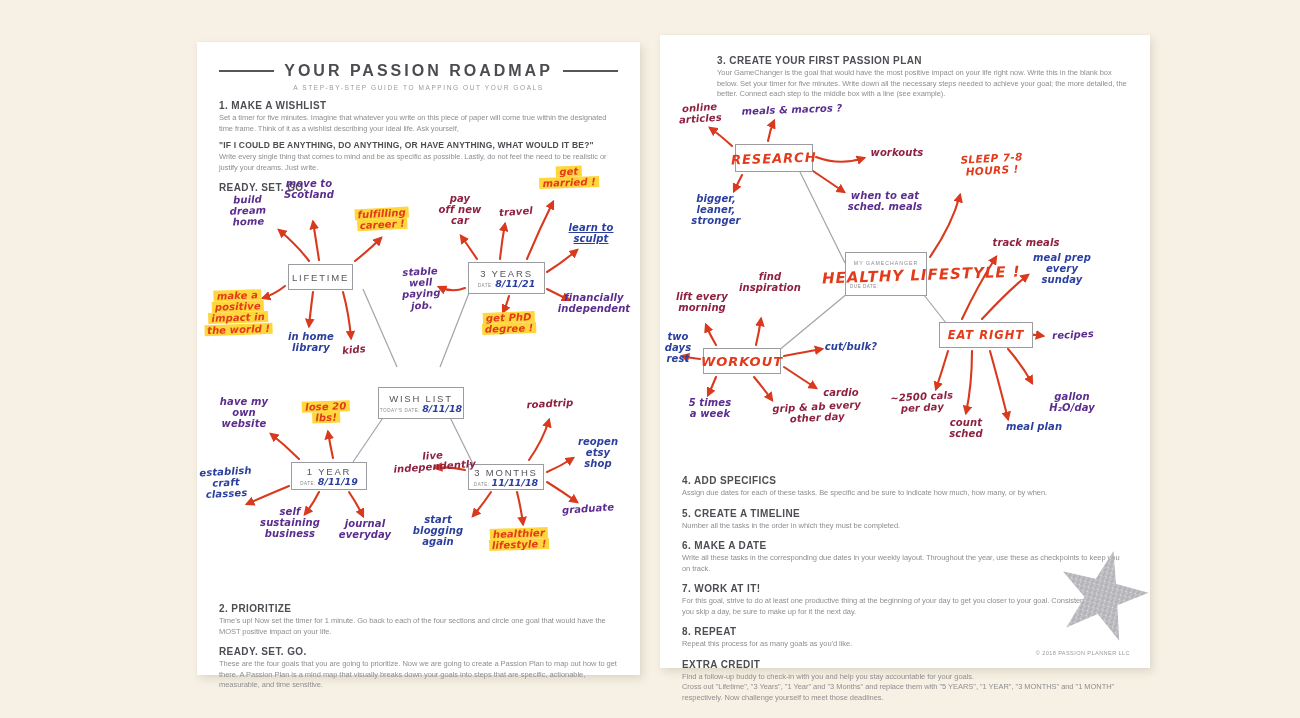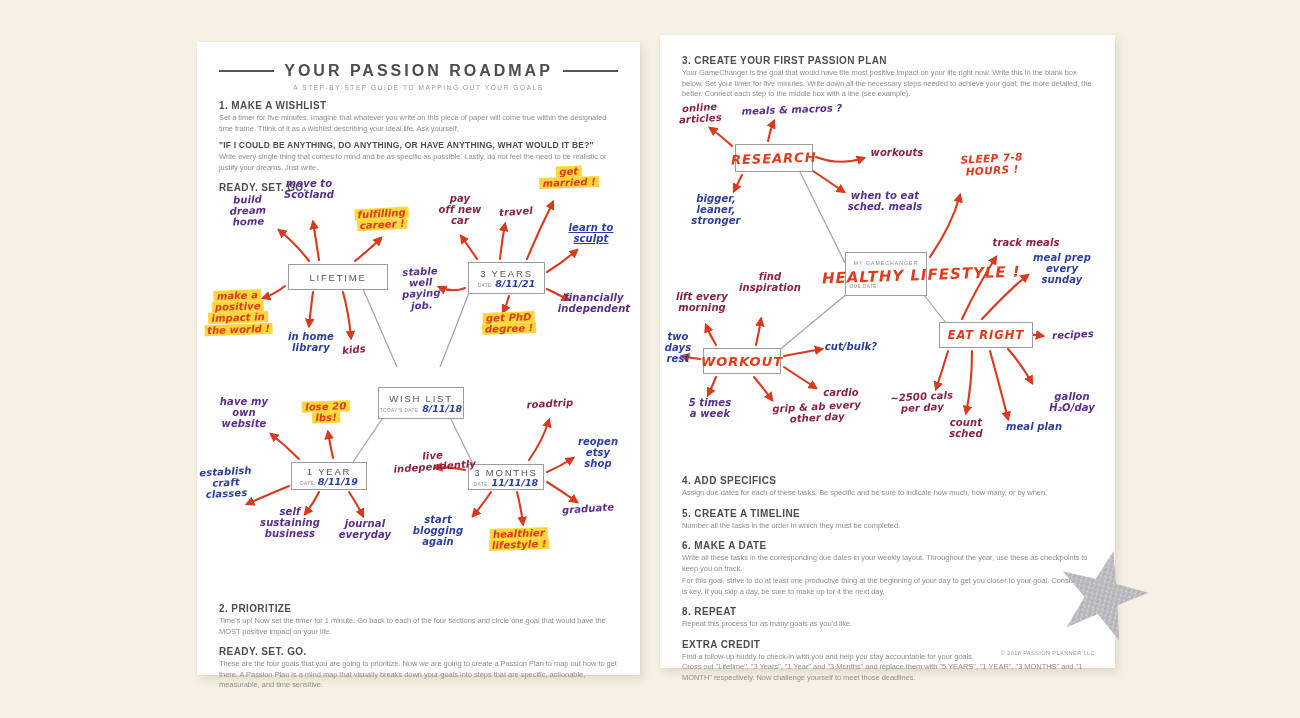--- a/index.html
+++ b/index.html
@@ -6,21 +6,21 @@
   body{
     width:1300px;height:718px;position:relative;overflow:hidden;
     background:#f6f1e4;
     font-family:"Liberation Sans",sans-serif;
   }
   .page{
     position:absolute;background:#ffffff;
     box-shadow:3px 4px 8px rgba(120,110,90,.18), 0 0 1px rgba(0,0,0,.08);
   }
   #left-page{left:197px;top:42px;width:443px;height:633px;}
-  #right-page{left:660px;top:35px;width:455px;height:633px;}
+  #right-page{left:660px;top:35px;width:455px;height:633px;padding-left:35px;}
   .page-pad{padding:16px 22px 0 22px;}
   
   .title-row{display:flex;align-items:center;gap:10px;margin-top:4px;}
   .title-row .rule{flex:1;height:2px;background:#55555b;}
   .doc-title{font-size:16px;font-weight:bold;letter-spacing:3px;color:#4b4b52;white-space:nowrap;}
   .doc-subtitle{text-align:center;font-size:6.5px;letter-spacing:1.6px;color:#9a9a9c;margin-top:4px;}
   .sec-h{font-size:10px;font-weight:bold;letter-spacing:.4px;color:#4d4d54;margin:9px 0 2px 0;}
   .sec-p{font-size:7.5px;line-height:1.4;color:#8f8f91;letter-spacing:-0.05px;margin:0 0 2px 0;}
   .quote{font-size:8.5px;font-weight:bold;color:#4d4d54;letter-spacing:.2px;margin:6px 0 2px 0;}
   
@@ -104,21 +104,21 @@
       <path d="M 152,450 Q 160,462 166,474"></path>
       <path d="M 268,428 Q 252,424 238,426"></path>
       <path d="M 332,418 Q 346,398 352,378"></path>
       <path d="M 350,430 Q 364,424 376,416"></path>
       <path d="M 350,440 Q 366,450 380,460"></path>
       <path d="M 294,450 Q 286,462 276,474"></path>
       <path d="M 320,450 Q 324,466 326,482"></path>
     </g>
   </svg>
 
-  <div class="mm-box" style="left:91px;top:222px;width:100px;height:26px;">
+  <div class="mm-box" style="left:91px;top:222px;width:65px;height:26px;">
     <span class="bx-label">LIFETIME</span>
   </div>
   <div class="mm-box" style="left:271px;top:220px;width:77px;height:32px;">
     <span class="bx-label">3 YEARS</span>
     <span class="date-row">
         <span class="tiny-label">DATE:</span>
         <span class="hand hand-date">8/11/21</span>
       </span>
   </div>
   <div class="mm-box" style="left:181px;top:312px;width:86px;height:32px;margin-top:33px;">
@@ -299,20 +299,21 @@
 H₂O/day</div>
   <div class="note ink-navy" style="left:338px;top:386px;width:72px;">meal plan</div>
 
   <div class="bottom-block" style="top:440px;">
     <div class="sec-h" style="margin-top:0;">4. ADD SPECIFICS</div>
     <p class="sec-p">Assign due dates for each of these tasks. Be specific and be sure to indicate how much, how many, or by when.</p>
     <div class="sec-h">5. CREATE A TIMELINE</div>
     <p class="sec-p">Number all the tasks in the order in which they must be completed.</p>
     <div class="sec-h">6. MAKE A DATE</div>
     <p class="sec-p">Write all these tasks in the corresponding due dates in your weekly layout. Throughout the year, use these as checkpoints to keep you on track.</p>
+    <div class="sec-h">7. WORK AT IT!</div>
     <p class="sec-p">For this goal, strive to do at least one productive thing at the beginning of your day to get you closer to your goal. Consistency is key. If you skip a day, be sure to make up for it the next day.</p>
     <div class="sec-h">8. REPEAT</div>
     <p class="sec-p">Repeat this process for as many goals as you'd like.</p>
     <div class="sec-h">EXTRA CREDIT</div>
     <p class="sec-p" style="white-space:pre-line;">Find a follow-up buddy to check-in with you and help you stay accountable for your goals.
 Cross out "Lifetime", "3 Years", "1 Year" and "3 Months" and replace them with "5 YEARS", "1 YEAR", "3 MONTHS" and "1 MONTH" respectively. Now challenge yourself to meet those deadlines.</p>
   </div>
 
   <div class="copyright">© 2018 PASSION PLANNER LLC</div>
 </div>

